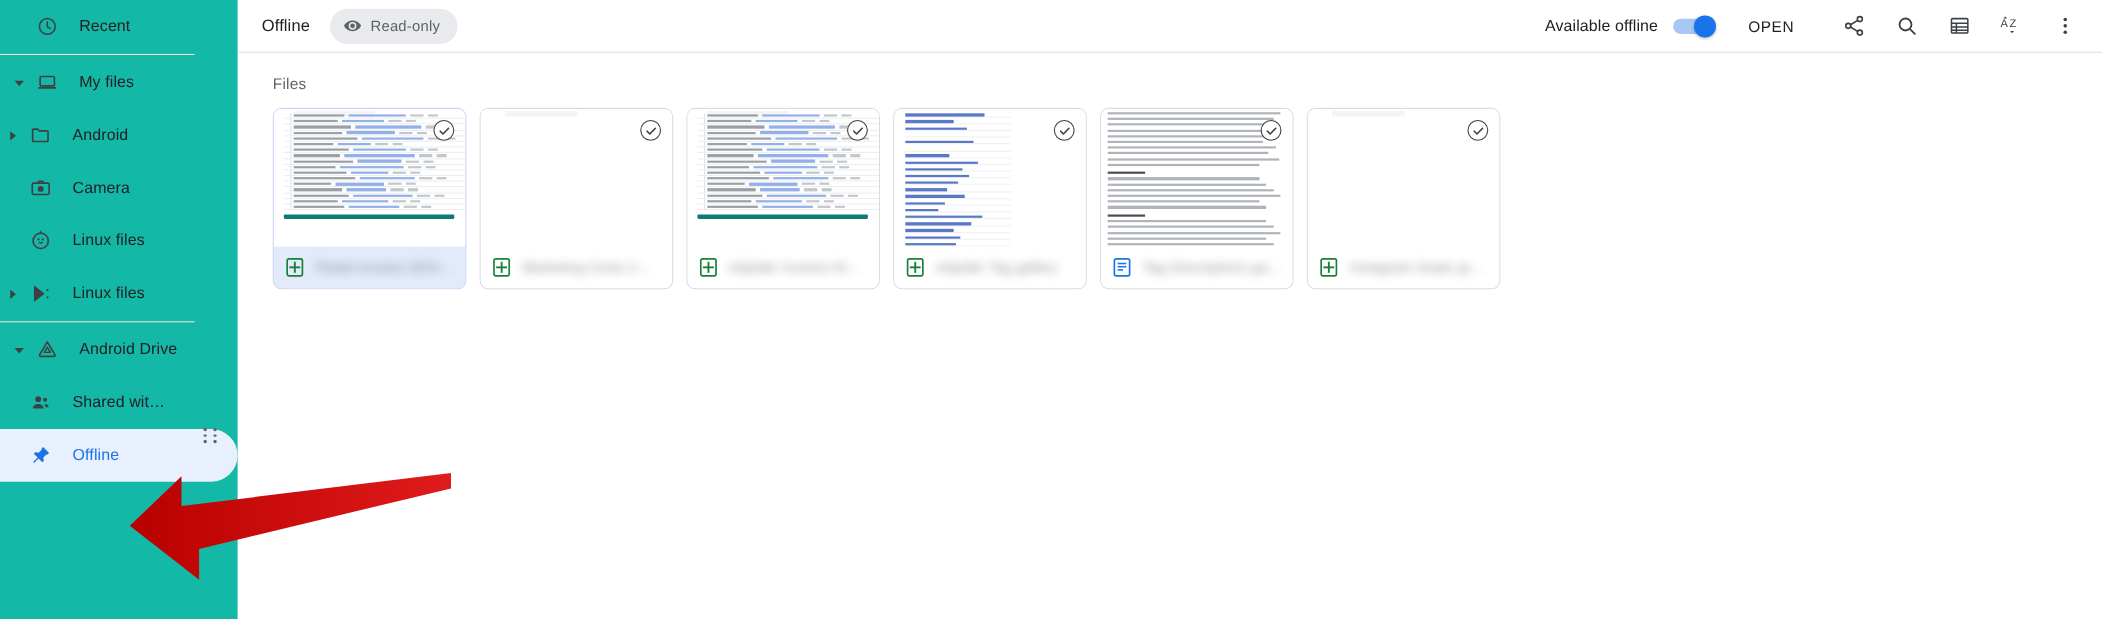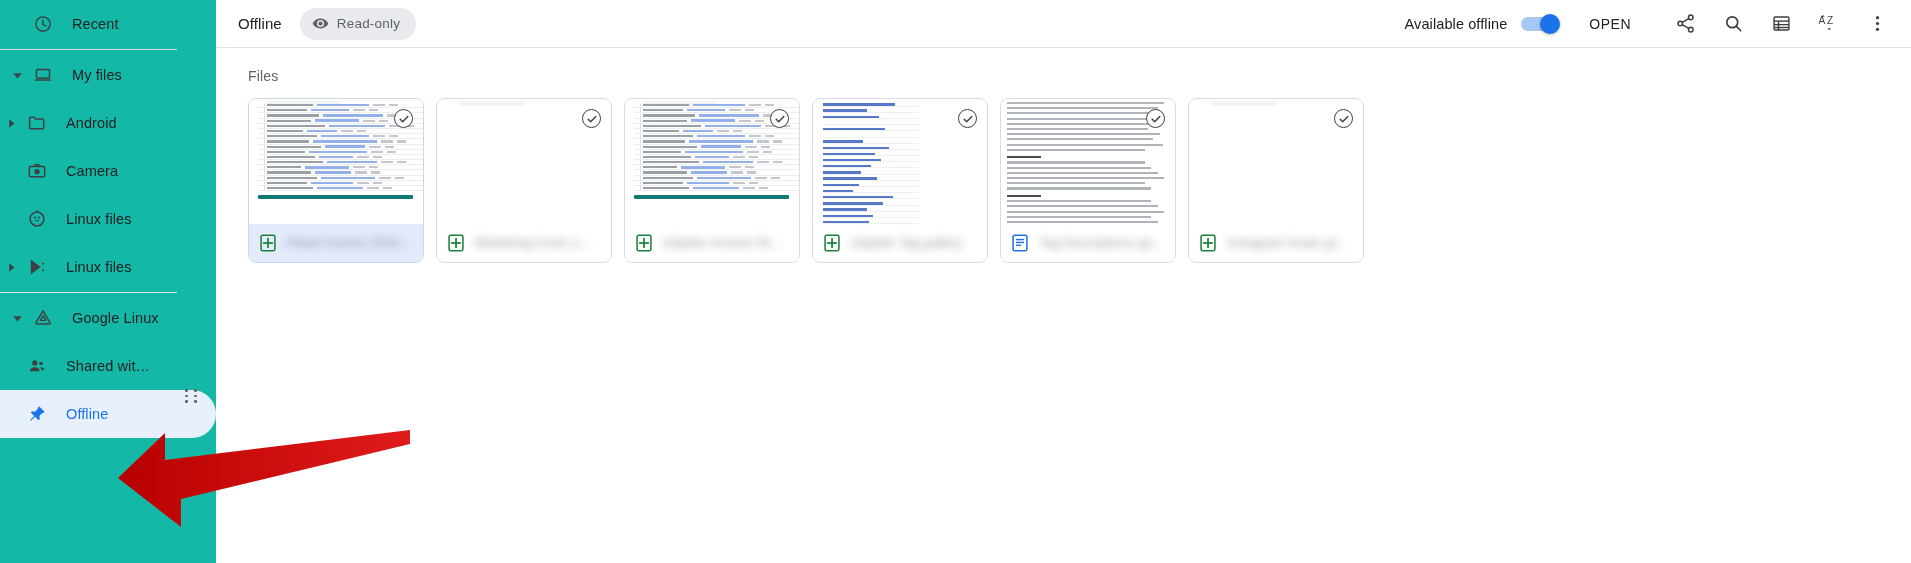--- a/index.html
+++ b/index.html
@@ -304,21 +304,21 @@
             <svg width="11" height="11" viewBox="0 0 12 12">
               <path d="M1.4 3.6h9.2L6 9.2z" fill="#3c4043"></path>
             </svg>
           </span>
           <span class="nav-icon">
             <svg width="20" height="20" viewBox="0 0 24 24">
               <path d="M12 3.4l8.4 14.2a1 1 0 01-.9 1.5H4.5a1 1 0 01-.9-1.5z" fill="none" stroke="#3c4043" stroke-width="1.8" stroke-linejoin="round"></path>
               <path d="M12 9.2l3.3 5.6H8.7z" fill="none" stroke="#3c4043" stroke-width="1.6" stroke-linejoin="round"></path>
             </svg>
           </span>
-          <span class="nav-label">Google Linux</span>
+          <span class="nav-label">Android Drive</span>
         </div>
         <div class="nav-row lvl1">
           <span class="twisty"></span>
           <span class="nav-icon">
             <svg width="20" height="20" viewBox="0 0 24 24">
               <circle cx="9.3" cy="8.3" r="3.1" fill="#3c4043"></circle>
               <path d="M3.4 18.4c0-3.1 2.7-5 5.9-5s5.9 1.9 5.9 5z" fill="#3c4043"></path>
               <circle cx="16.8" cy="9" r="2.2" fill="#3c4043"></circle>
               <path d="M16.3 13.3c2.3.1 4.3 1.5 4.3 3.9h-3.3" fill="#3c4043"></path>
             </svg>

